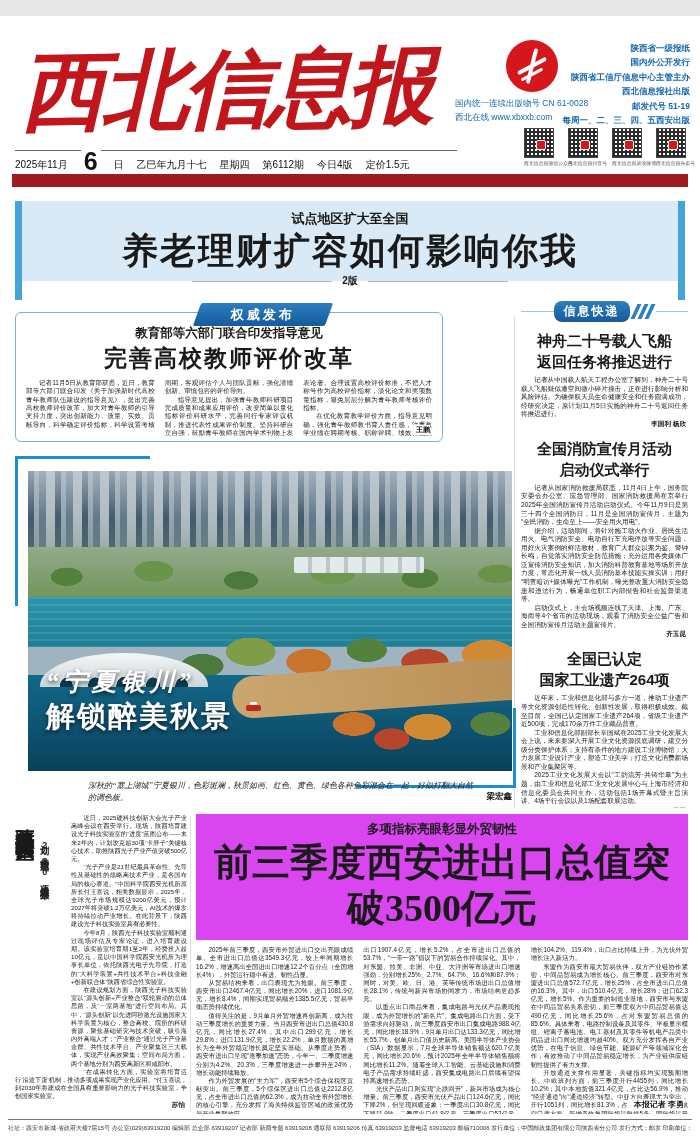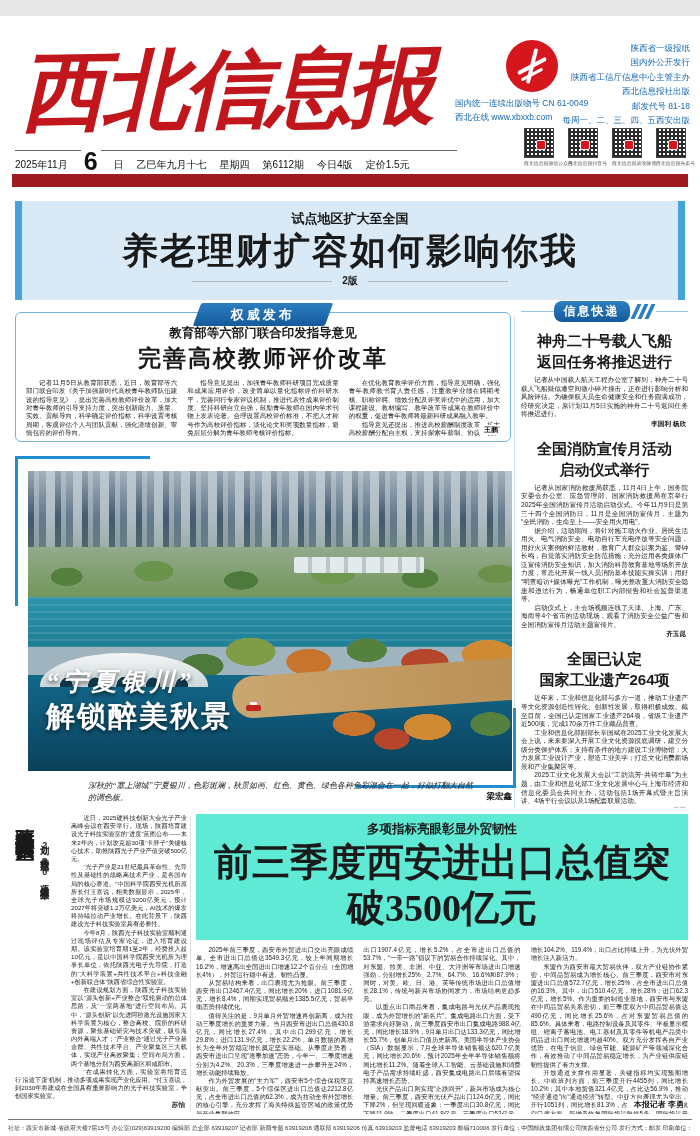--- a/index.html
+++ b/index.html
@@ -10,49 +10,49 @@
   
   .brand{position:absolute;left:20px;top:16px;width:470px;height:116px;
          font-size:86px;line-height:112px;font-weight:900;font-style:italic;
          color:#c0161c;letter-spacing:-4px;transform:rotate(-1deg);white-space:nowrap;}
   .logo{position:absolute;left:506px;top:24px;width:52px;height:52px;border-radius:50%;background:#d5161c;}
   .logo span{position:absolute;background:#fff;border-radius:2px;}
   .logo .s1{left:10px;top:24px;width:32px;height:4px;transform:rotate(-28deg);}
   .logo .s2{left:24px;top:8px;width:4px;height:36px;transform:rotate(14deg);}
   .logo .s3{left:14px;top:33px;width:24px;height:3px;transform:rotate(-28deg);}
   .pubL{position:absolute;left:455px;top:80px;width:160px;color:#1667ae;font-size:8.5px;line-height:1.7;}
-  .pubR{position:absolute;right:10px;top:25px;width:180px;color:#1667ae;font-size:8.5px;line-height:1.7;text-align:right;}
+  .pubR{position:absolute;right:10px;top:25px;width:180px;color:#1667ae;font-size:8.5px;line-height:1.7;text-align:right;font-weight:bold;}
   .qrs{position:absolute;left:522px;top:112px;width:168px;display:flex;gap:11px;}
   .qr-item{width:33px;text-align:center;}
   .qr{width:30px;height:30px;border:1px solid #444;margin:0 auto;position:relative;
       background:repeating-linear-gradient(90deg,#2b2b2b 0 2px,transparent 2px 4px),
                  repeating-linear-gradient(0deg,#2b2b2b 0 2px,#fff 2px 4px);}
   .qr i{position:absolute;left:11px;top:11px;width:8px;height:8px;background:#d5161c;border-radius:2px;border:1px solid #fff;}
   .qr-cap{font-size:5.5px;color:#555;margin-top:2px;white-space:nowrap;transform:scale(.9);transform-origin:center;}
   .dateline{position:absolute;left:15px;top:134px;width:442px;border-top:1px solid #666;
             display:flex;align-items:baseline;gap:13px;font-size:10px;padding-top:7px;color:#111;}
   .dateline .big6{font-size:25px;font-weight:700;line-height:1;position:relative;top:2px;margin-top:-14px;background:#fff;padding:0 3px;}
   .topbar{position:absolute;left:12px;top:158px;width:676px;height:13px;background:#9e1c21;}
 
   
-  .lead{position:absolute;left:15px;top:185px;width:670px;height:99px;background:#d9eaf6;text-align:center;}
+  .lead{position:absolute;left:15px;top:185px;width:670px;height:80px;background:#d9eaf6;text-align:center;}
   .lead .bar{position:absolute;top:0;width:7px;height:99px;background:#44a4da;}
   .lead .bar.l{left:0;} .lead .bar.r{right:0;}
   .lead-kicker{font-size:13px;font-weight:700;padding-top:9px;}
   .lead-head{font-size:36px;font-weight:900;letter-spacing:2px;line-height:1.25;}
   .lead-ref{display:flex;align-items:center;justify-content:center;gap:10px;margin-top:1px;}
   .lead-ref i{display:block;width:140px;height:1px;background:#adb6bd;}
   .lead-ref b{font-size:10px;}
 
   
   .auth-badge-row{position:absolute;left:15px;top:287px;width:496px;text-align:center;z-index:3;}
   .auth-badge{display:inline-block;background:linear-gradient(180deg,#2c7fc0,#155a9c);
               transform:skewX(-20deg);padding:2px 34px;border-radius:2px;}
   .auth-badge b{display:inline-block;transform:skewX(20deg);color:#fff;font-size:13px;letter-spacing:3px;}
-  .auth-box{position:absolute;left:15px;top:296px;width:496px;height:130px;border:1px solid #74b2de;border-radius:6px;
+  .auth-box{position:absolute;left:15px;top:296px;width:428px;height:130px;border:1px solid #74b2de;border-radius:6px;
             padding:12px 10px 0;overflow:hidden;}
   .auth-kicker{text-align:center;font-size:12.5px;font-weight:700;}
   .auth-head{text-align:center;font-size:23px;font-weight:900;letter-spacing:2px;margin:1px 0 5px;}
   .bodytext p{margin:0;text-indent:2em;text-align:justify;}
   .auth-body{column-count:3;column-gap:10px;font-size:6.5px;line-height:1.28;height:66px;overflow:hidden;}
   .auth-byline{position:absolute;right:12px;bottom:6px;font-size:7px;font-weight:700;background:#fff;padding-left:5px;}
 
   
   .vdiv1{position:absolute;left:514px;top:300px;width:1px;height:492px;background:#cfe2f0;}
   .exp{position:absolute;left:521px;top:285px;width:167px;height:507px;overflow:hidden;}
@@ -134,21 +134,21 @@
   .vdiv2{position:absolute;left:190px;top:800px;width:1px;height:296px;background:#e0e0e0;}
   .photon{position:absolute;left:15px;top:798px;width:172px;height:298px;overflow:hidden;font-size:6.2px;line-height:1.32;}
   .vheads{float:left;width:56px;height:262px;display:flex;padding-right:5px;}
   .vhead{writing-mode:vertical-rl;text-orientation:upright;font-size:19px;font-weight:900;line-height:1.05;letter-spacing:1px;}
   .vkick{writing-mode:vertical-rl;text-orientation:upright;font-size:9px;font-weight:700;padding-top:24px;
          margin-left:3px;letter-spacing:1px;color:#222;}
   .photon-byline{text-align:right;font-weight:700;font-size:6.6px;padding-right:2px;}
 
   
   .trade{position:absolute;left:196px;top:798px;width:492px;height:300px;overflow:hidden;}
-  .trade-head{background:#5eead4;text-align:center;padding:7px 4px 9px;}
+  .trade-head{background:#d946ef;text-align:center;padding:7px 4px 9px;}
   .trade-kicker{font-size:12.5px;font-weight:900;}
   .trade-title{font-size:38px;font-weight:900;font-family:"Liberation Serif",serif;line-height:1.2;margin-top:2px;}
   .trade-body{margin-top:6px;column-count:3;column-gap:10px;font-size:6.3px;line-height:1.3;height:198px;overflow:hidden;}
   .trade-byline{position:absolute;right:4px;bottom:4px;font-size:8px;font-weight:700;background:#fff;padding-left:6px;}
 
   
   .footer{position:absolute;left:8px;right:8px;top:1103px;border-top:1px solid #777;
           font-size:6px;color:#333;text-align:center;padding-top:4px;white-space:nowrap;overflow:hidden;}
 </style>
 </head>
@@ -157,29 +157,29 @@
 <div id="page" data-name="newspaper-front-page">
 
   <header data-name="masthead">
     <div class="brand" data-name="newspaper-title">西北信息报</div>
     <div class="logo" data-name="newspaper-logo-icon">
         <span class="s1"></span>
         <span class="s2"></span>
         <span class="s3"></span>
       </div>
     <div class="pubL" data-name="publication-info-left">
-      <div data-name="issn-line">国内统一连续出版物号 CN 61-0049</div>
+      <div data-name="issn-line">国内统一连续出版物号 CN 61-0028</div>
       <div data-name="website-line">西北在线 www.xbxxb.com</div>
     </div>
     <div class="pubR" data-name="publication-info-right">
       <div data-name="pub-info-line">陕西省一级报纸</div>
       <div data-name="pub-info-line">国内外公开发行</div>
       <div data-name="pub-info-line">陕西省工信厅信息中心主管主办</div>
       <div data-name="pub-info-line">西北信息报社出版</div>
-      <div data-name="pub-info-line">邮发代号 81-18</div>
+      <div data-name="pub-info-line">邮发代号 51-19</div>
       <div data-name="pub-info-line">每周一、二、三、四、五西安出版</div>
     </div>
     <div class="qrs" data-name="qr-code-row">
       <div class="qr-item" data-name="qr-code-wechat">
           <div class="qr" data-name="qr-image">
             <i></i>
           </div>
           <div class="qr-cap" data-name="qr-caption">西北信息报微信公众号</div>
         </div>
       <div class="qr-item" data-name="qr-code-douyin">

